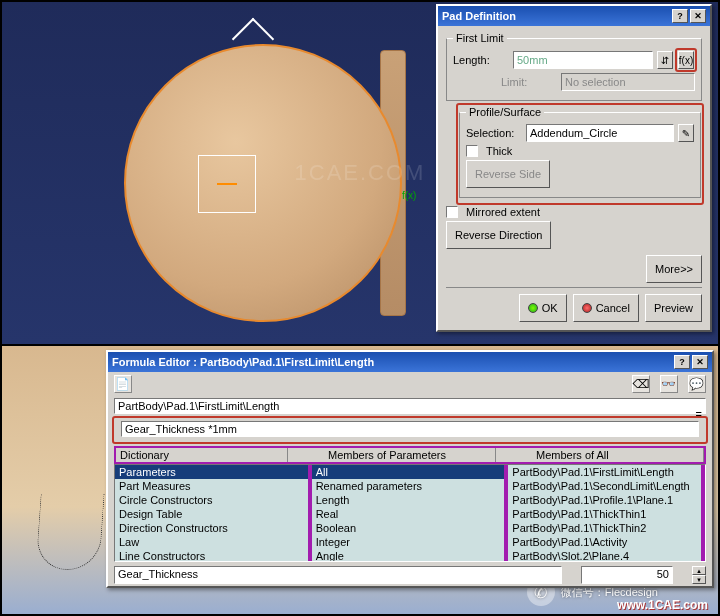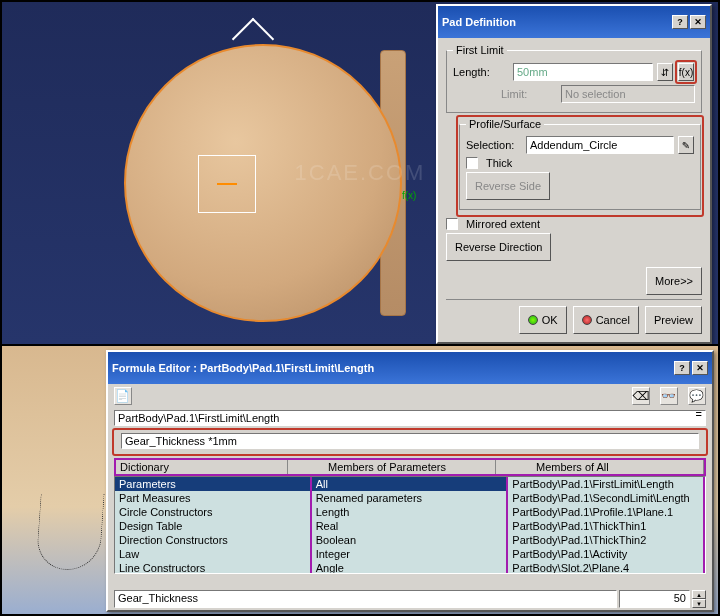--- a/index.html
+++ b/index.html
@@ -9,21 +9,21 @@
   .gear-rim { position: absolute; left: 378px; top: 48px; width: 26px; height: 266px; background: linear-gradient(#c9a177,#b58c65); border-radius: 4px; border: 1px solid #a67548; }
   .axis { position: absolute; left: 196px; top: 153px; width: 58px; height: 58px; border: 1px solid #fff; }
   .axis::before { content:""; position:absolute; left:50%; top:50%; width:20px; height:2px; background:#ff8c00; transform:translate(-50%,-50%); }
   .watermark { position: absolute; left: 50%; top: 50%; transform: translate(-50%,-50%); font-size: 22px; color: rgba(255,255,255,0.15); letter-spacing: 2px; pointer-events:none; }
   .tooth-inset { position:absolute; left:236px; top:22px; width:30px; height:30px; border-top:2px solid #fff; border-left:2px solid #fff; transform:rotate(45deg); }
   .fx-label { position:absolute; left:400px; top:188px; color:#0a0; font-size:10px; }
 
   
   .dialog { position: absolute; background: #d6d3ce; border: 2px solid; border-color: #fff #555 #555 #fff; box-shadow: 2px 2px 4px rgba(0,0,0,0.4); }
   .pad-dlg { left: 436px; top: 4px; width: 276px; }
-  .titlebar { display:flex; align-items:center; height:32px; background: linear-gradient(#1a4fb0,#3b74d8); color:#fff; font-weight:bold; padding:0 4px; }
+  .titlebar { display:flex; align-items:center; height:20px; background: linear-gradient(#1a4fb0,#3b74d8); color:#fff; font-weight:bold; padding:0 4px; }
   .titlebar-text { flex:1; }
   .titlebar-btn { width:16px; height:14px; background:#d6d3ce; border:1px solid; border-color:#fff #555 #555 #fff; margin-left:2px; display:flex; align-items:center; justify-content:center; font-size:9px; color:#000; }
   .dlg-body { padding:6px 8px 8px; }
   .gbox { border:1px solid #888; border-top-color:#fff; margin:6px 0 4px; padding:8px 6px 6px; position:relative; }
   .gbox-title { position:absolute; top:-7px; left:6px; background:#d6d3ce; padding:0 3px; color:#000; }
   .row { display:flex; align-items:center; margin:3px 0; gap:4px; }
   .lbl { width:56px; color:#000; }
   .lbl.dim { color:#888;margin-left:48px; }
   .field { flex:1; height:18px; border:1px solid; border-color:#777 #fff #fff #777; background:#fff; padding:1px 3px; display:flex; align-items:center; }
   .field.readonly { background:#d6d3ce; color:#888; }
@@ -44,26 +44,26 @@
   .tooth-bot { position:absolute; left:36px; top:148px; width:64px; height:76px; border:1px dotted #333; border-top:none; border-radius:0 0 40px 40px; transform:skewX(-4deg); }
   .fe-dlg { left:106px; top:350px; width:608px; }
   .toolbar { display:flex; align-items:center; gap:10px; padding:3px 6px; }
   .tool-ico { width:18px; height:18px; border:1px solid; border-color:#fff #888 #888 #fff; background:#e6e3de; display:flex; align-items:center; justify-content:center; font-size:12px; }
   .path-field { margin:2px 6px; height:16px; background:#fff; border:1px solid; border-color:#777 #fff #fff #777; padding:0 3px; display:flex; align-items:center; }
   .equals { position:absolute; right:10px; top:56px; }
   .formula-field { margin:2px 6px 4px; }
   .col-head { display:flex; background:#d6d3ce; border:2px solid #a21caf;gap:36px; }
   .col-head > div { flex:1; padding:1px 4px; border-right:1px solid #888; }
   .listbox { height:98px; overflow:hidden; background:#cde0e0; border:1px solid; border-color:#777 #fff #fff #777; margin:0 6px; display:flex; }
-  .listcol { flex:1; border-right:2px solid #a21caf; }
+  .listcol { flex:1; border-right:4px solid #a21caf; }
   .listcol .item { padding:1px 4px; white-space:nowrap; overflow:hidden; text-overflow:ellipsis; }
   .listcol .item.sel { background:#163d7a; color:#fff; }
-  .bottom-row { display:flex; align-items:center; gap:2px; margin:16px 6px 2px; }
+  .bottom-row { display:flex; align-items:center; gap:19px; margin:4px 6px 2px; }
   .param-field { flex:1; height:18px; background:#fff; border:1px solid; border-color:#777 #fff #fff #777; padding:1px 3px; }
-  .val-field { width:71px; height:18px; background:#fff; border:1px solid; border-color:#777 #fff #fff #777; padding:1px 3px; text-align:right; }
+  .val-field { width:92px; height:18px; background:#fff; border:1px solid; border-color:#777 #fff #fff #777; padding:1px 3px; text-align:right; }
   .spinset { display:flex; flex-direction:column; }
   .spinset .sp { width:14px; height:9px; background:#d6d3ce; border:1px solid; border-color:#fff #555 #555 #fff; font-size:7px; display:flex; align-items:center; justify-content:center; }
 
   
   .wm-wx { position:absolute; right:60px; bottom:8px; display:flex; align-items:center; gap:6px; color:#fff; font-size:13px; text-shadow:0 0 3px rgba(0,0,0,0.6);}
   .wm-logo { width:28px; height:28px; border-radius:50%; background:rgba(255,255,255,0.4); display:flex; align-items:center; justify-content:center; font-size:16px; }
   .wm-url { position:absolute; right:10px; bottom:2px; color:#fff; font-size:12px; font-weight:bold; text-shadow:1px 1px 0 #a33; }
 </style>
 </head>
 <body>

